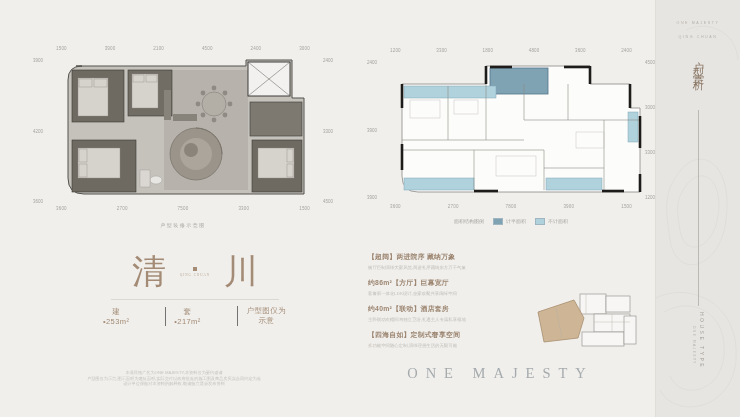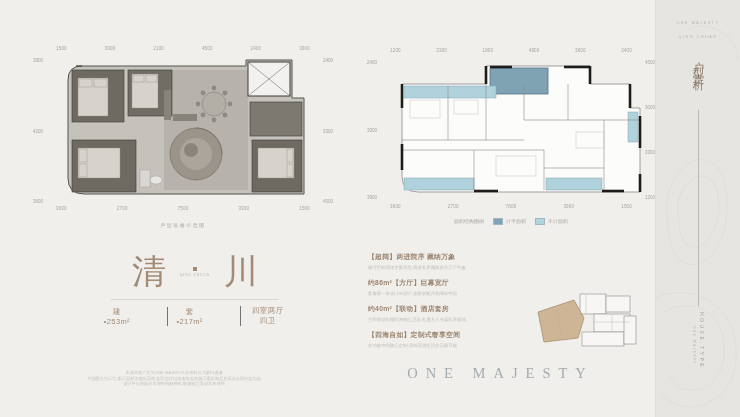--- a/index.html
+++ b/index.html
@@ -238,21 +238,21 @@
       <span class="titlesep">
         <span class="dot"></span>
         <span class="sub">QING CHUAN</span>
       </span>
       <span class="titlechar">川</span>
     </div>
     <div class="titledivider"></div>
     <div class="specs">
         <span>建•253m²</span>
         <span>套•217m²</span>
-        <span>四室两厅四卫</span>
+        <span>户型图仅为示意</span>
       </div>
   </div>
 
   <div class="features">
       <div class="feature">
       <span class="hl">【超阔】两进院序 藏纳万象</span>
       <span class="st">横厅巨制演绎大家风范,两进礼序藏纳东方万千气象</span>
     </div>
       <div class="feature">
       <span class="hl">约86m²【方厅】巨幕宽厅</span>

